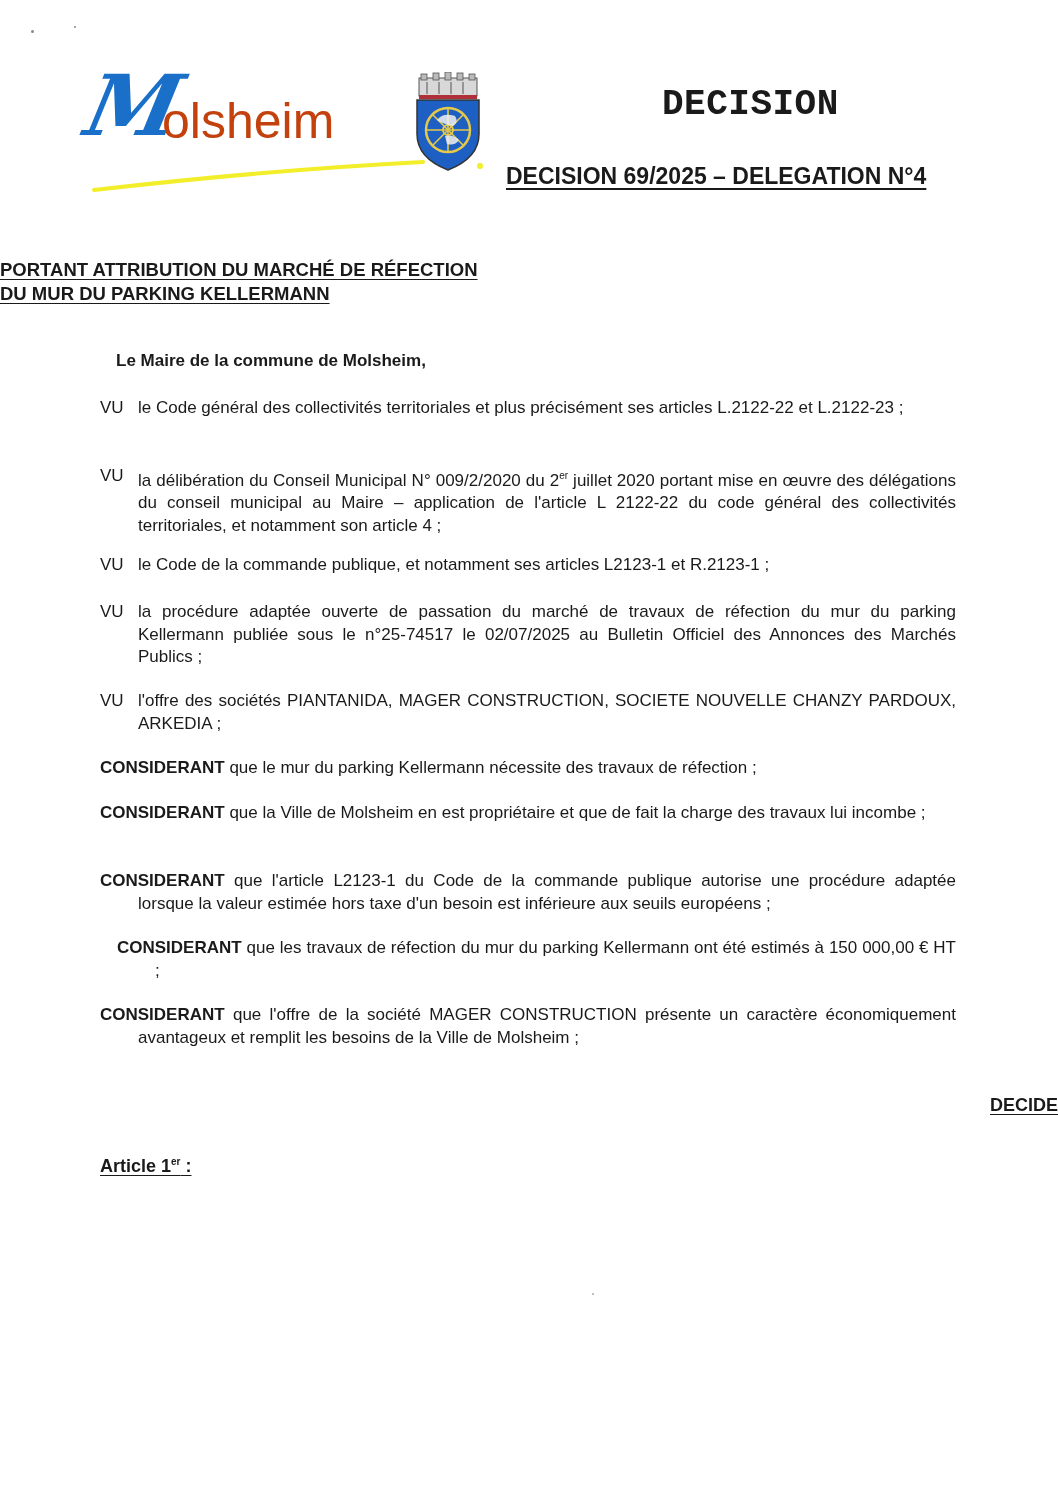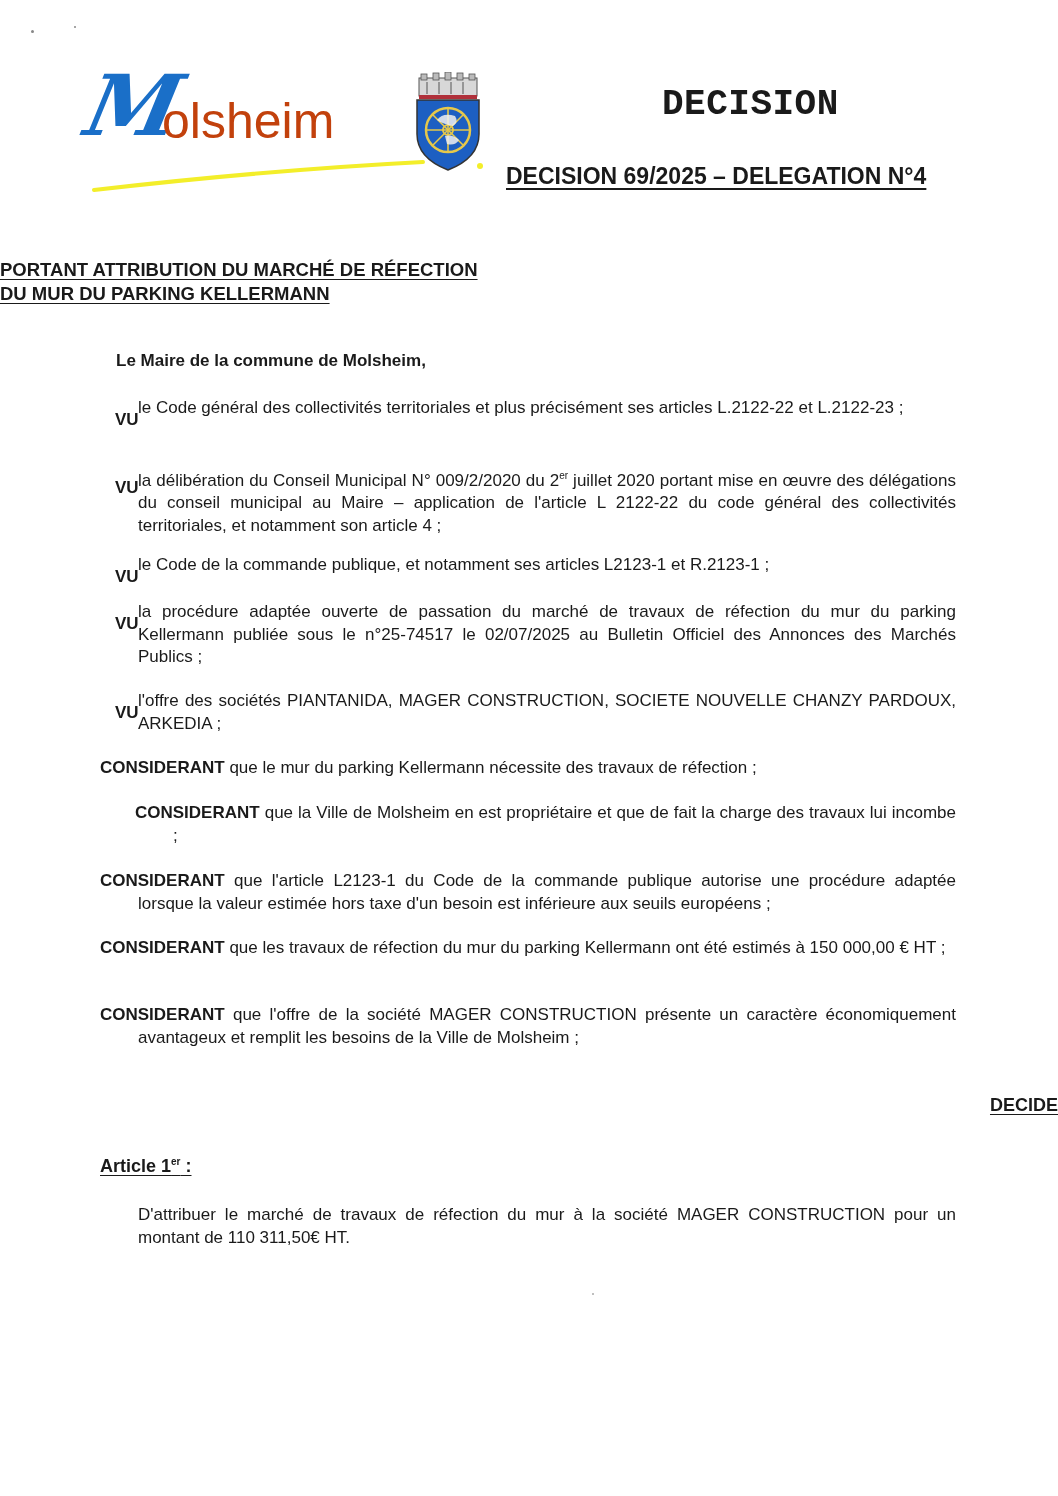--- a/index.html
+++ b/index.html
@@ -17,21 +17,21 @@
   
   .doc-type { position: absolute; left: 662px; top: 84px; font-size: 36px; font-weight: bold; letter-spacing: 0.5px; font-family: Liberation Mono, monospace; }
   .doc-ref { position: absolute; left: 506px; top: 163px; font-size: 23px; font-weight: bold; text-decoration: underline; text-decoration-thickness: 2px; text-underline-offset: 4px; }
 
   .subject { position: absolute; left: 0; width: 1058px; top: 258px; text-align: left; font-size: 18.5px; font-weight: bold; line-height: 24px; }
   .subject span { display: inline-block; text-decoration: underline; text-underline-offset: 3px; }
 
   .intro { position: absolute; left: 116px; top: 351px; font-size: 17px; font-weight: bold; }
 
   .clause { position: absolute; left: 100px; width: 856px; font-size: 17px; line-height: 22.5px; text-align: justify; }
-  .clause .kw { font-weight: bold; position: absolute; left: 0; top: 12px; margin-left: 15px; }
+  .clause .kw { font-weight: normal; position: absolute; left: 0; top: 0; }
   .clause .txt { display: block; padding-left: 38px; }
 
   .decide { position: absolute; left: 0; width: 1058px; top: 1095px; text-align: right; font-size: 18px; font-weight: bold; }
   .decide span { text-decoration: underline; text-underline-offset: 3px; }
 
   .article-head { position: absolute; left: 100px; top: 1156px; font-size: 18px; font-weight: bold; text-decoration: underline; text-underline-offset: 3px; }
   .article-head sup { font-size: 10px; }
 
   .article-body { position: absolute; left: 138px; width: 818px; top: 1204px; font-size: 17px; line-height: 22.5px; text-align: justify; }
 </style>
@@ -110,34 +110,33 @@
   <div class="clause" style="top:690px;">
     <span class="kw">VU</span>
     <span class="txt">l'offre des sociétés PIANTANIDA, MAGER CONSTRUCTION, SOCIETE NOUVELLE CHANZY PARDOUX, ARKEDIA ;</span>
   </div>
 
   <div class="clause" style="top:757px;">
     <span class="txt" style="padding-left:38px;text-indent:-38px;"><b>CONSIDERANT</b> <span>que le mur du parking Kellermann nécessite des travaux de réfection ;</span></span>
   </div>
 
   <div class="clause" style="top:802px;">
-    <span class="txt" style="padding-left:38px;text-indent:-38px;margin-left:35px;"><b>CONSIDERANT</b> <span>que la Ville de Molsheim en est propriétaire et que de fait la charge des travaux lui incombe ;</span></span>
+    <span class="txt" style="padding-left:38px;text-indent:-38px;"><b>CONSIDERANT</b> <span>que la Ville de Molsheim en est propriétaire et que de fait la charge des travaux lui incombe ;</span></span>
   </div>
 
   <div class="clause" style="top:870px;">
     <span class="txt" style="padding-left:38px;text-indent:-38px;"><b>CONSIDERANT</b> <span>que l'article L2123-1 du Code de la commande publique autorise une procédure adaptée lorsque la valeur estimée hors taxe d'un besoin est inférieure aux seuils européens ;</span></span>
   </div>
 
   <div class="clause" style="top:937px;">
-    <span class="txt" style="padding-left:38px;text-indent:-38px;"><b>CONSIDERANT</b> <span>que les travaux de réfection du mur du parking Kellermann ont été estimés à 150 000,00 € HT ;</span></span>
+    <span class="txt" style="padding-left:38px;text-indent:-38px;margin-left:17px;"><b>CONSIDERANT</b> <span>que les travaux de réfection du mur du parking Kellermann ont été estimés à 150 000,00 € HT ;</span></span>
   </div>
 
   <div class="clause" style="top:1004px;">
     <span class="txt" style="padding-left:38px;text-indent:-38px;"><b>CONSIDERANT</b> <span>que l'offre de la société MAGER CONSTRUCTION présente un caractère économiquement avantageux et remplit les besoins de la Ville de Molsheim ;</span></span>
   </div>
 
   <div class="decide"><span>DECIDE</span></div>
 
   <div class="article-head"><span>Article 1</span><sup>er</sup><span> :</span></div>
 
-  <div class="article-body">D'attribuer le marché de travaux de réfection du mur à la société MAGER CONSTRUCTION pour un montant de 110 311,50€ HT.</div>
 
 </div>
 
 </body></html>

